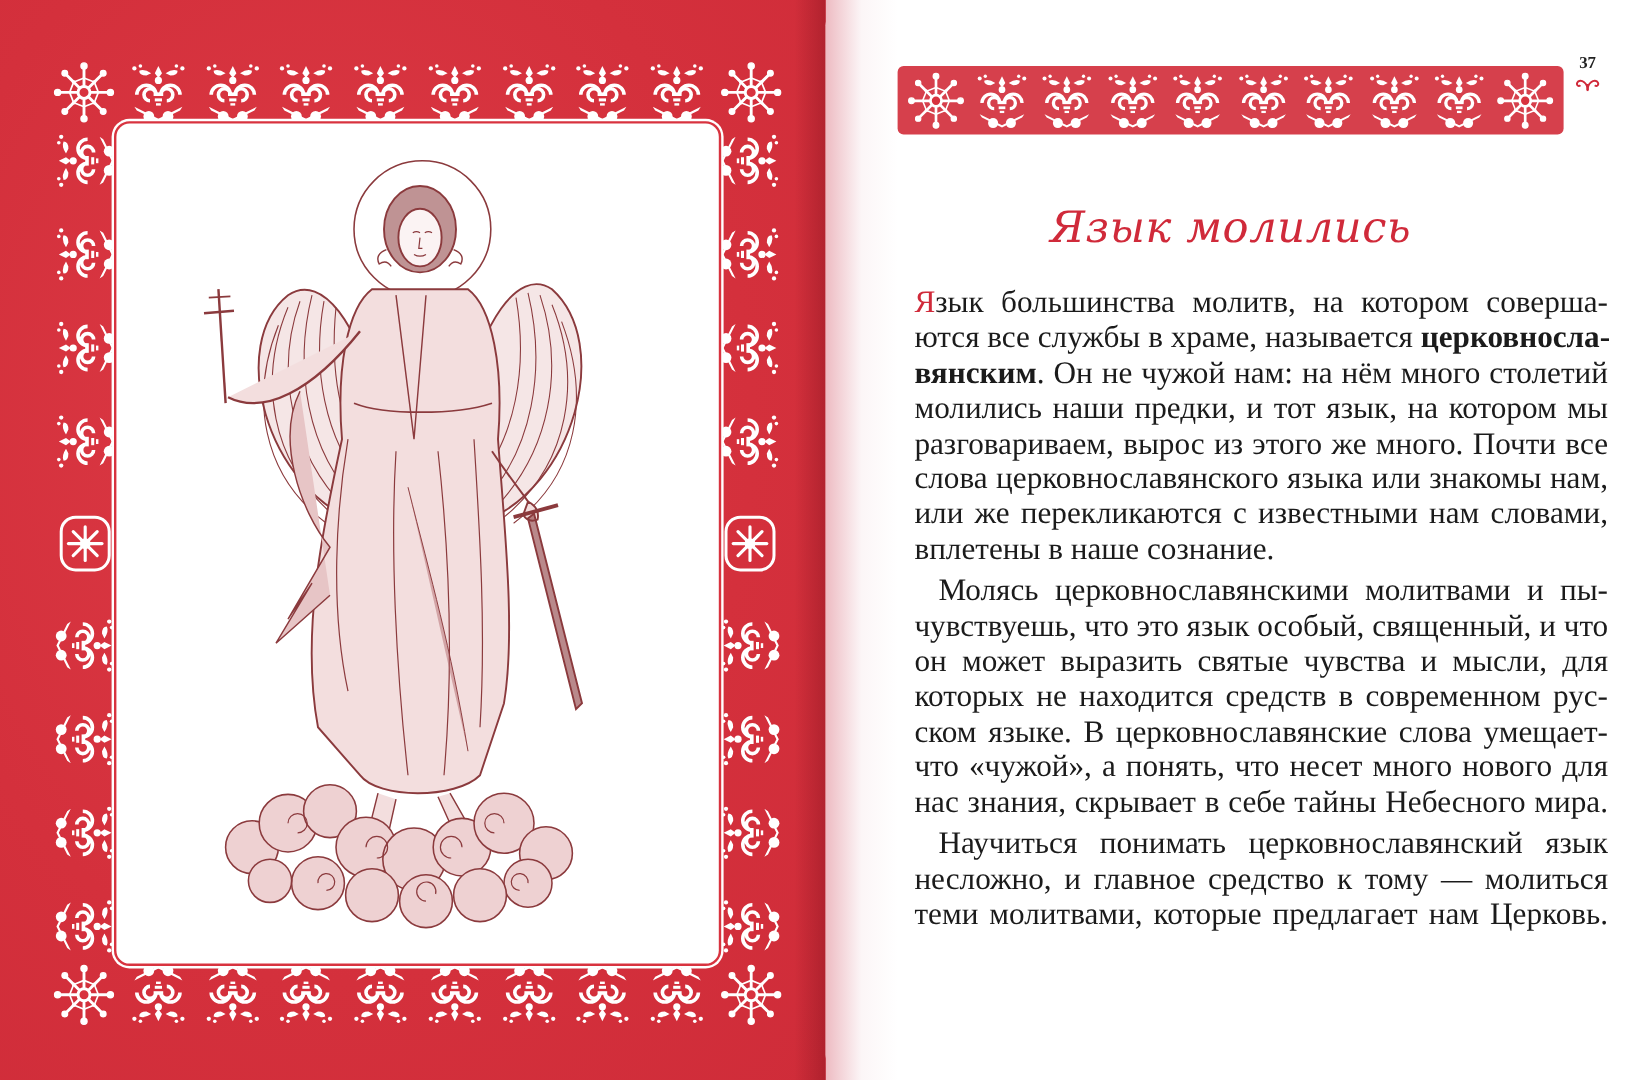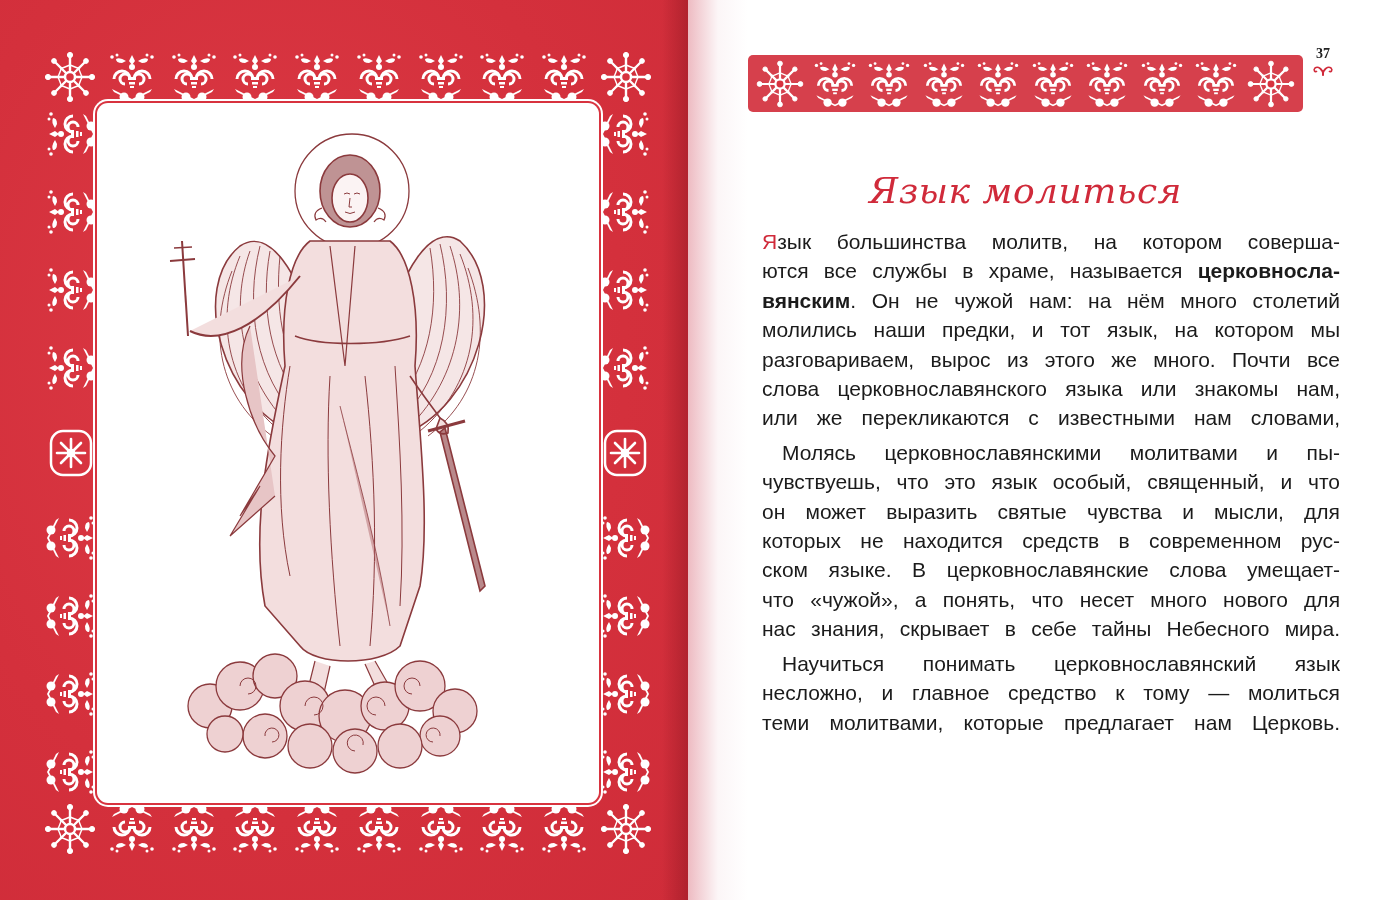--- a/index.html
+++ b/index.html
@@ -57,22 +57,22 @@
     }
     .page-flourish {
       position: absolute; left: 624px; top: 64px; width: 22px; height: 12px;
     }
     .title {
       position: absolute; left: 110px; top: 170px; width: 455px; text-align: center;
       font-family: "DejaVu Serif", serif; font-style: italic; font-size: 36px; color: #d02a3a;
       letter-spacing: 0.5px; font-weight: normal;
     }
     .body-text {
-      position: absolute; left: 74px; top: 227px; width: 578px;
-      font-family: Liberation Sans, sans-serif; font-size: 21px; line-height: 29.4px; color: #1b1b1b;
+      position: absolute; left: 74px; top: 237px; width: 578px;
+      font-family: Liberation Serif, serif; font-size: 26px; line-height: 29.4px; color: #1b1b1b;
       text-align: justify;
     }
     .para { text-indent: 0; margin-bottom: 5px; text-align-last: left; }
     .line { display: block; text-align: justify; text-align-last: justify; white-space: nowrap; }
     .line.last { text-align-last: left; }
     .dropcap { color: #d02a3a; }
     .bold { font-weight: bold; margin-top: 13px; }
   </style>
 </head>
 <body>
@@ -442,31 +442,32 @@
 
   <div class="page-number">37</div>
   <svg class="page-flourish" viewBox="0 0 22 12">
     <g fill="none" stroke="#d02a3a" stroke-width="1.6">
       <path d="M11 11 C11 5, 6 2, 3 4 C1 6, 3 9, 5 7"></path>
       <path d="M11 11 C11 5, 16 2, 19 4 C21 6, 19 9, 17 7"></path>
       <line x1="11" y1="6" x2="11" y2="12"></line>
     </g>
   </svg>
 
-  <h1 class="title">Язык молиться</h1>
+  <h1 class="title">Язык молились</h1>
 
   <div class="body-text">
     <div class="para">
       <span class="line"><span class="dropcap">Я</span><span>зык большинства молитв, на котором соверша-</span></span>
       <span class="line"><span>ются все службы в храме, называется </span><span class="bold">церковносла-</span></span>
       <span class="line"><span class="bold">вянским</span><span>. Он не чужой нам: на нём много столетий</span></span>
       <span class="line">молились наши предки, и тот язык, на котором мы</span>
       <span class="line">разговариваем, вырос из этого же много. Почти все</span>
       <span class="line">слова церковнославянского языка или знакомы нам,</span>
       <span class="line">или же перекликаются с известными нам словами,</span>
+      <span class="line last">вплетены в наше сознание.</span>
     </div>
     <div class="para">
       <span class="line" style="padding-left:20px">Молясь церковнославянскими молитвами и пы-</span>
       <span class="line">чувствуешь, что это язык особый, священный, и что</span>
       <span class="line">он может выразить святые чувства и мысли, для</span>
       <span class="line">которых не находится средств в современном рус-</span>
       <span class="line">ском языке. В церковнославянские слова умещает-</span>
       <span class="line">что «чужой», а понять, что несет много нового для</span>
       <span class="line">нас знания, скрывает в себе тайны Небесного мира.</span>
     </div>

